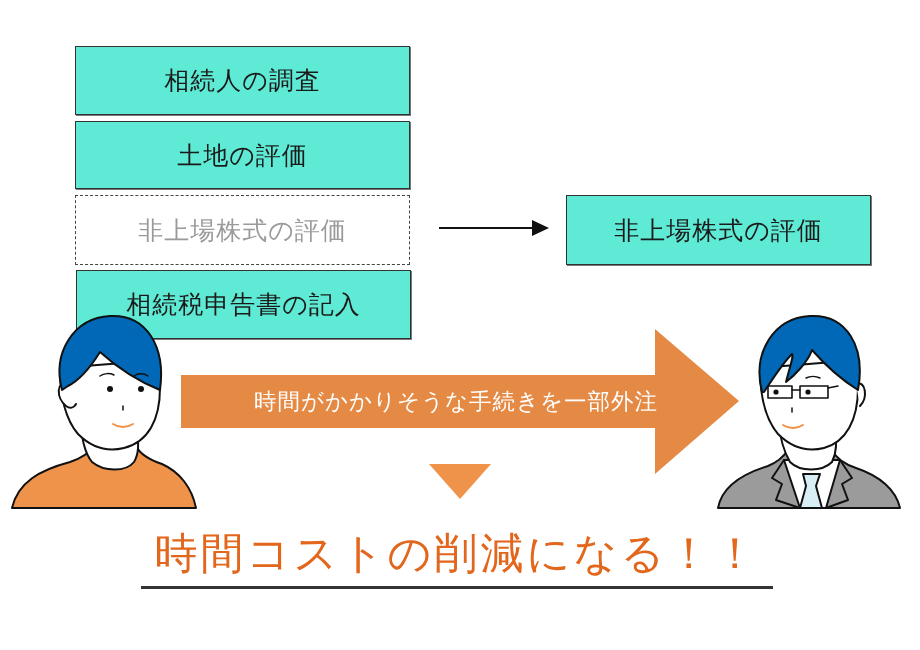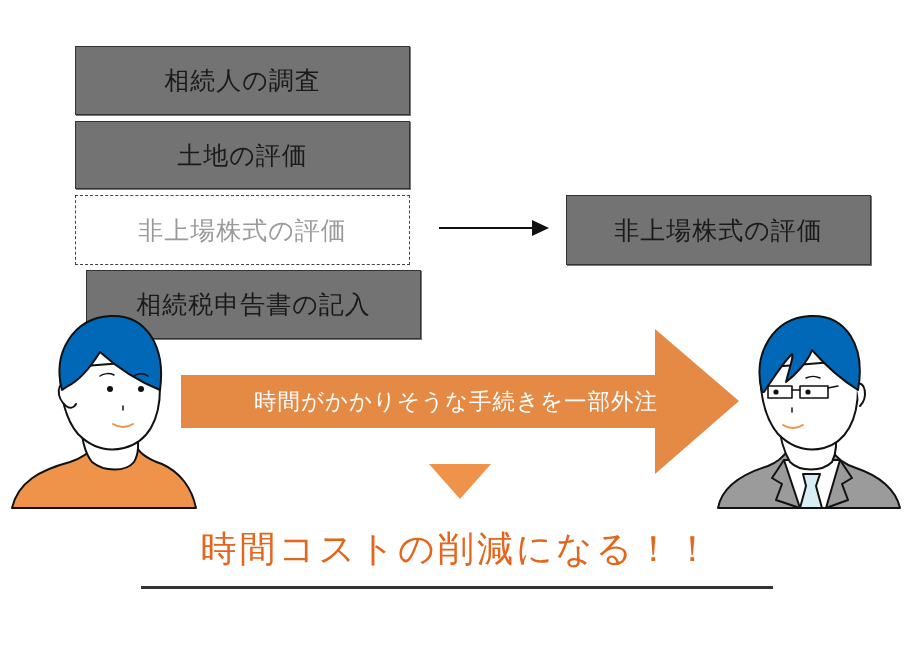--- a/index.html
+++ b/index.html
@@ -1,43 +1,43 @@
 <!DOCTYPE html>
 <html><head>
 <meta charset="utf-8">
 <style>
   html, body { margin: 0; padding: 0; background: #ffffff; }
   body { width: 920px; height: 650px; position: relative; overflow: hidden;
          font-family: "DejaVu Sans", "Liberation Sans", sans-serif; }
   .task-box {
     position: absolute; box-sizing: border-box;
-    background: #737373; border: 1.5px solid #333;
+    background: #5eead4; border: 1.5px solid #333;
     box-shadow: 1px 1px 0 #777;
     display: flex; align-items: center; justify-content: center;
     font-size: 25px; color: #1a1a1a; letter-spacing: 1px;
   }
   .task-box.dashed {
     background: #ffffff; border: 1.5px dashed #444; box-shadow: none;
     color: #9a9a9a;
   }
   #box1 { left: 75px; top: 46px; width: 335px; height: 69px; }
   #box2 { left: 75px; top: 121px; width: 335px; height: 68px; text-align: center; }
   #box3 { left: 75px; top: 195px; width: 335px; height: 70px; }
-  #box4 { left: 86px; top: 270px; width: 335px; height: 69px; }
+  #box4 { left: 76px; top: 270px; width: 335px; height: 69px; }
   #box-out { left: 566px; top: 195px; width: 305px; height: 70px; }
 
   .overlay-svg { position: absolute; left: 0; top: 0; }
   .arrow-label {
     position: absolute; left: 181px; top: 375px; width: 530px; height: 53px;
     display: flex; align-items: center; justify-content: center;
     color: #ffffff; font-size: 22.5px; letter-spacing: 1px; padding-left: 20px; box-sizing: border-box;
   }
   .result-text {
     position: absolute; left: 141px; top: 525px; width: 632px; text-align: center;
-    color: #e2661c; font-size: 36px; letter-spacing: 3px;
+    color: #e2661c; font-size: 43px; letter-spacing: 3px;
   }
   .result-underline {
     position: absolute; left: 141px; top: 586px; width: 632px; height: 3px; background: #333;
   }
 </style>
 </head>
 <body>
 
 <div id="box1" class="task-box">
   <span>相続人の調査</span>

